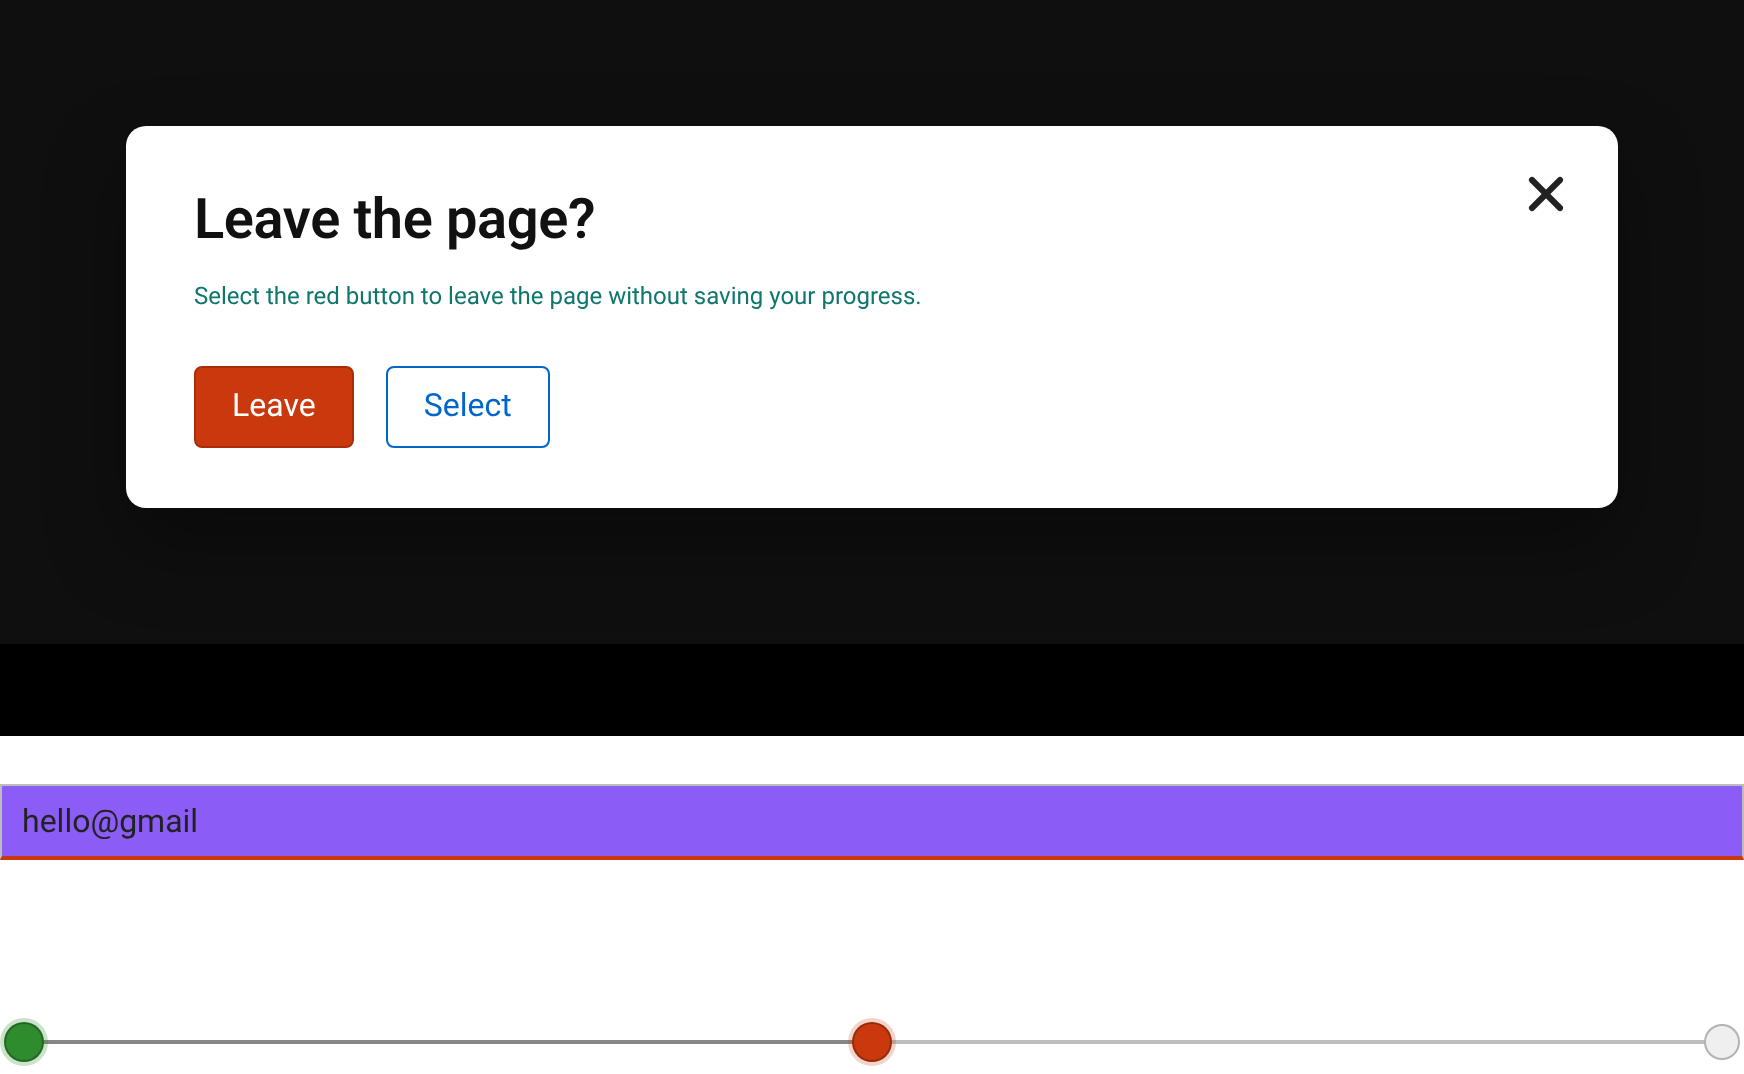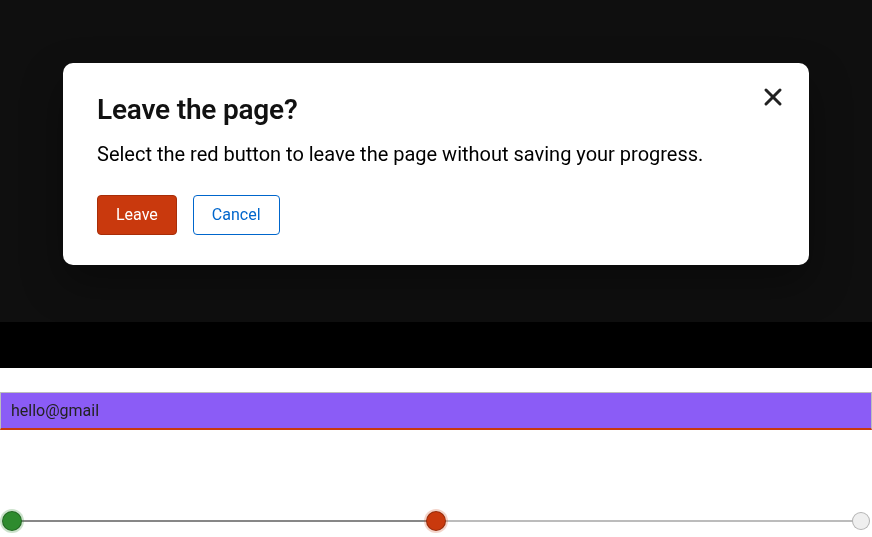--- a/index.html
+++ b/index.html
@@ -28,22 +28,22 @@
       box-shadow: 0 18px 40px rgba(0,0,0,0.35);
     }
     .modal-title {
       font-size: 28px;
       font-weight: 600;
       color: #111;
       margin-bottom: 14px;
       letter-spacing: -0.2px;
     }
     .modal-body {
-      font-size: 20px;
-      color: #000000;
+      font-size: 12px;
+      color: #0f766e;
       margin-bottom: 26px;
       line-height: 1.45;
     }
     .modal-actions {
       display: flex;
       gap: 16px;
       align-items: flex-end;
     }
     .btn {
       font-size: 16px;
@@ -171,21 +171,21 @@
     <div class="modal-close">
       <svg viewBox="0 0 24 24" fill="none" stroke="currentColor" stroke-width="2.6" stroke-linecap="round">
         <line x1="6" y1="6" x2="18" y2="18"></line>
         <line x1="18" y1="6" x2="6" y2="18"></line>
       </svg>
     </div>
     <h1 class="modal-title">Leave the page?</h1>
     <p class="modal-body">Select the red button to leave the page without saving your progress.</p>
     <div class="modal-actions">
       <button class="btn btn-primary">Leave</button>
-      <button class="btn btn-secondary">Cancel</button>
+      <button class="btn btn-secondary">Select</button>
     </div>
   </div>
 </div>
 
 <div class="black-bar"></div>
 
 <div class="form-section">
   <input type="text" class="email-input" value="hello@gmail" style="">
 </div>
 

